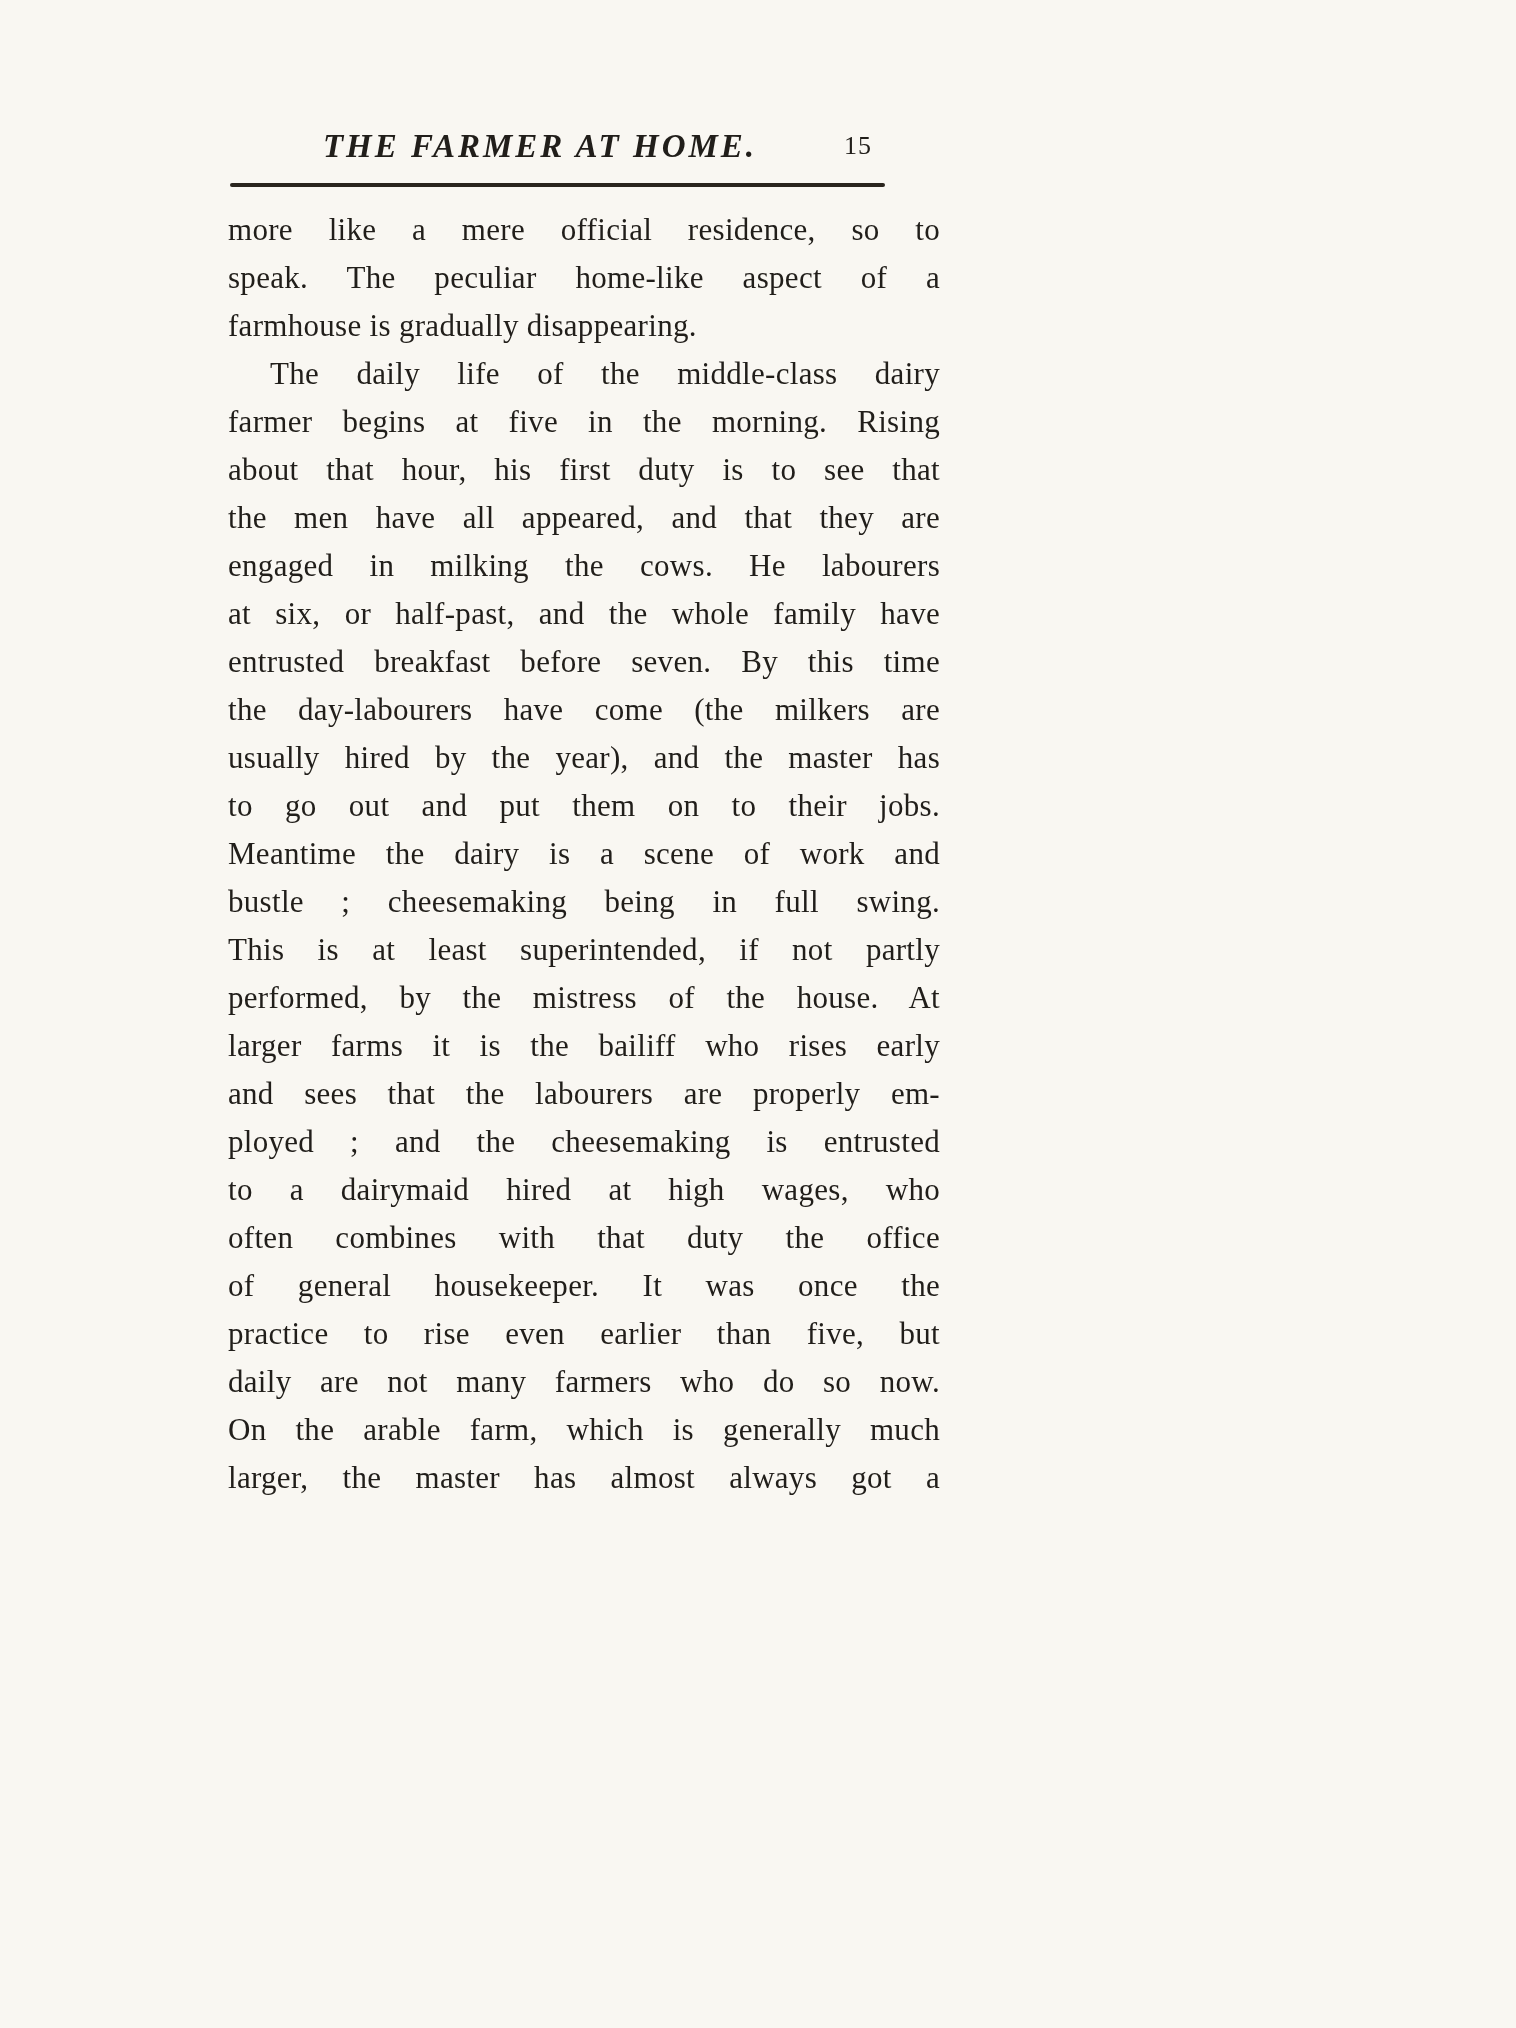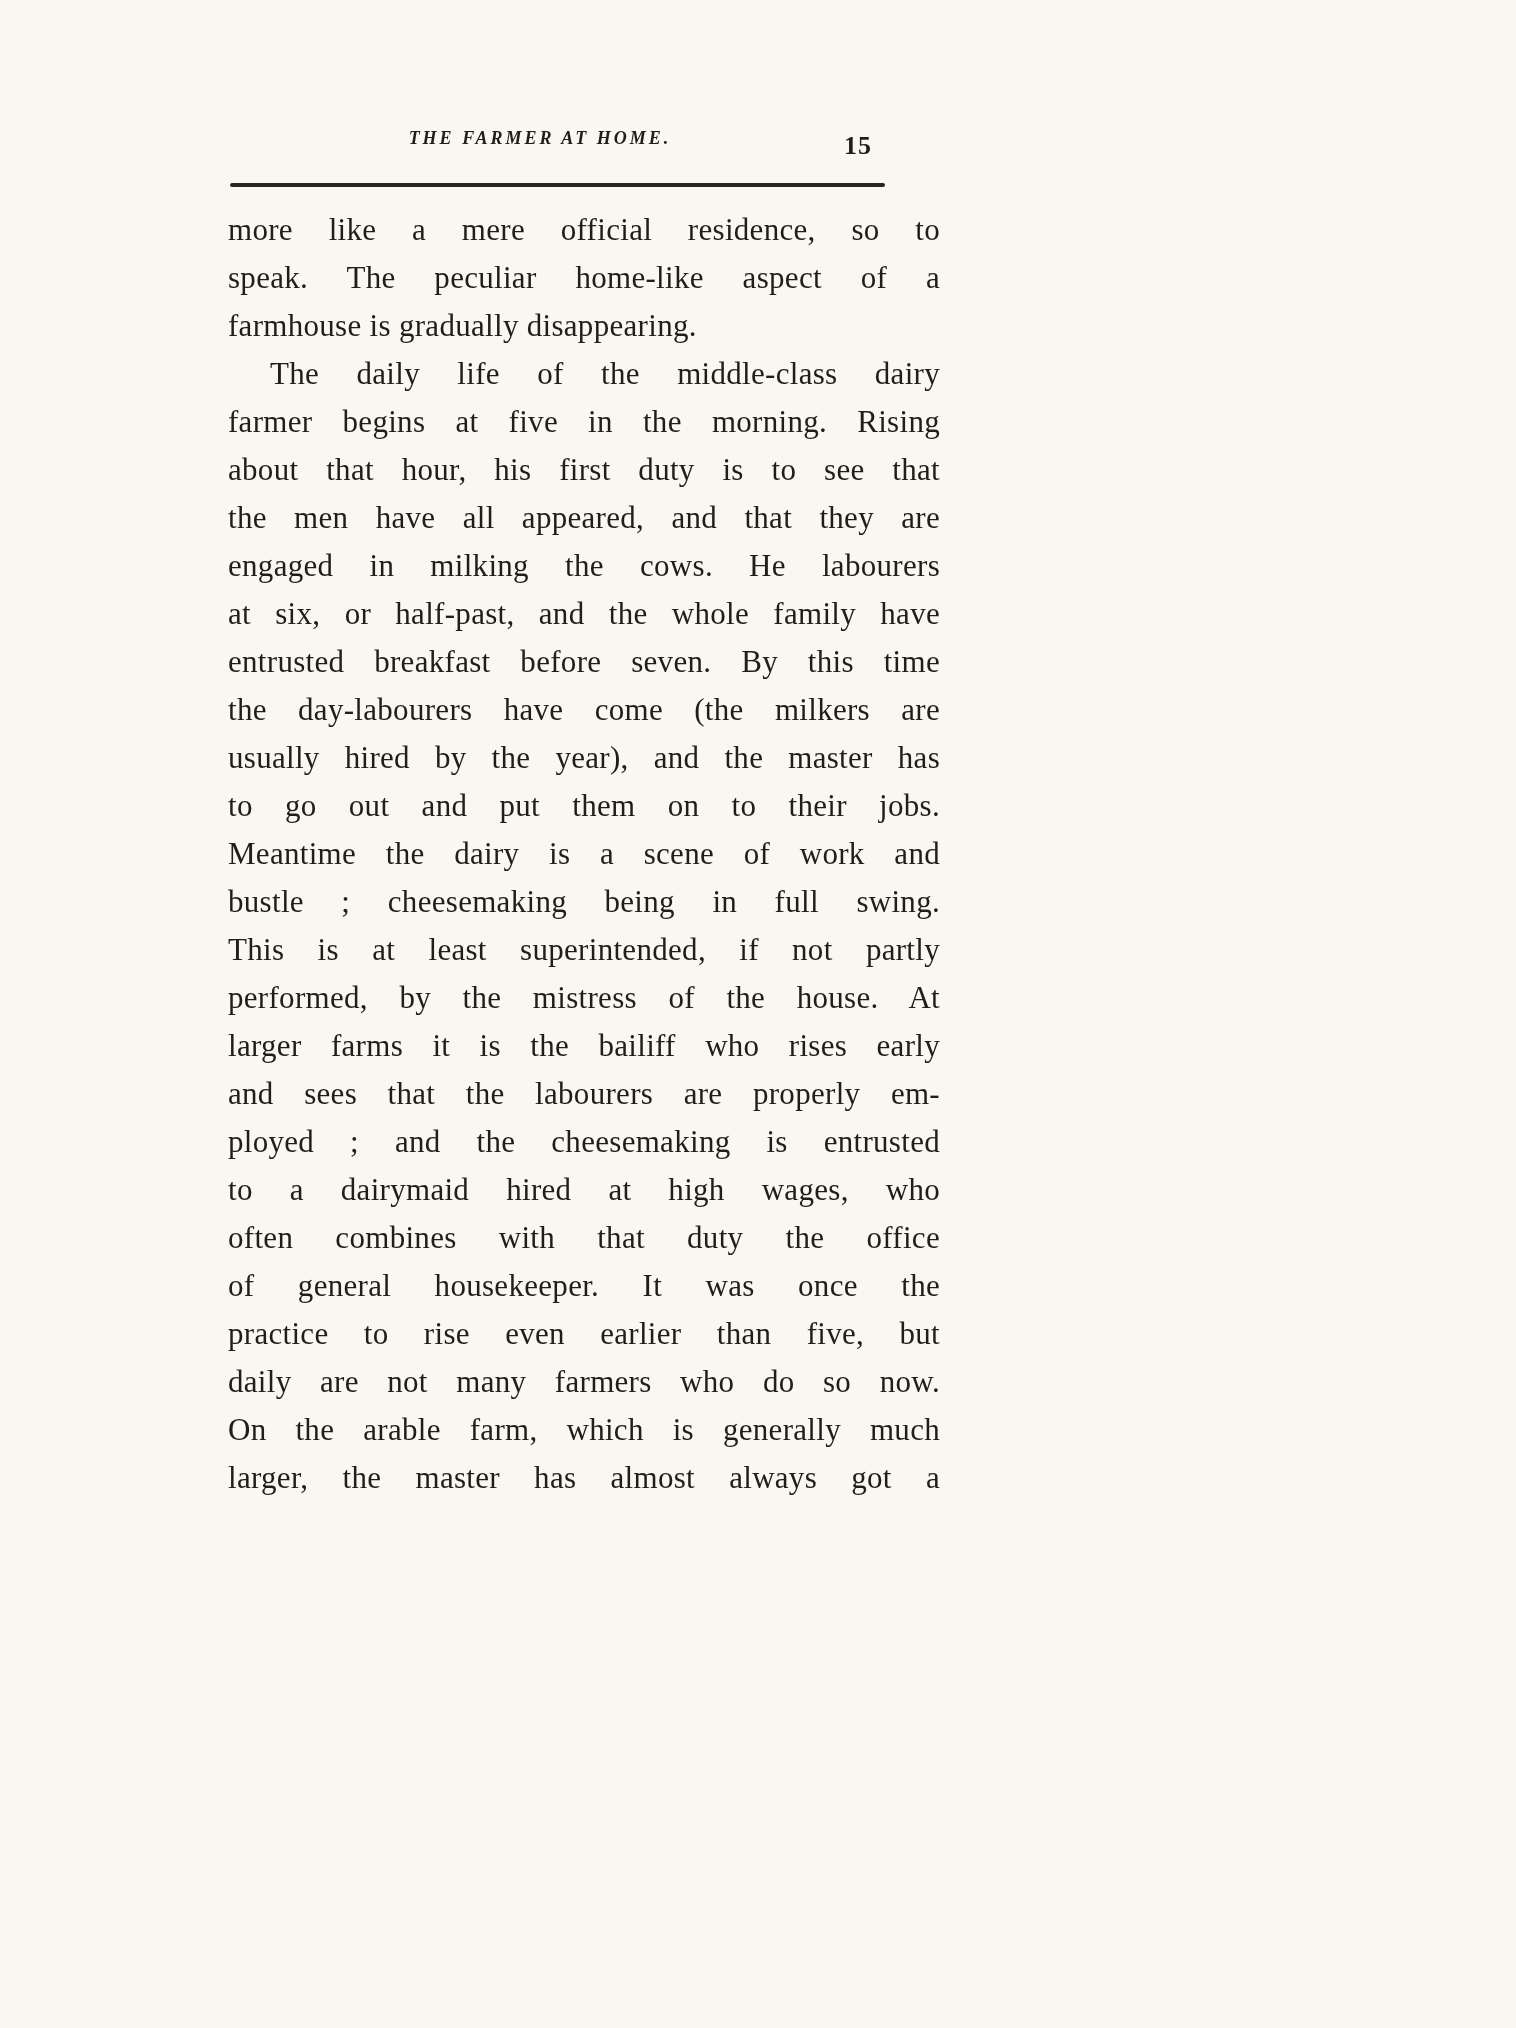--- a/index.html
+++ b/index.html
@@ -27,31 +27,30 @@
     height: 44px;
   }
   .running-title {
     position: absolute;
     left: 0;
     top: 0;
     width: 620px;
     text-align: center;
     font-style: italic;
     font-weight: bold;
-    font-size: 18px;
+    font-size: 33px;
     letter-spacing: 3px;
     white-space: nowrap;
   }
   .page-number {
     position: absolute;
     right: 68px;
     top: 3px;
     font-size: 26px;
     letter-spacing: 1px;
-    font-weight: bold;
   }
   .rule {
     position: absolute;
     top: 183px;
     left: 230px;
     width: 655px;
     height: 4px;
     background: #2a251e;
     border-radius: 2px;
   }

